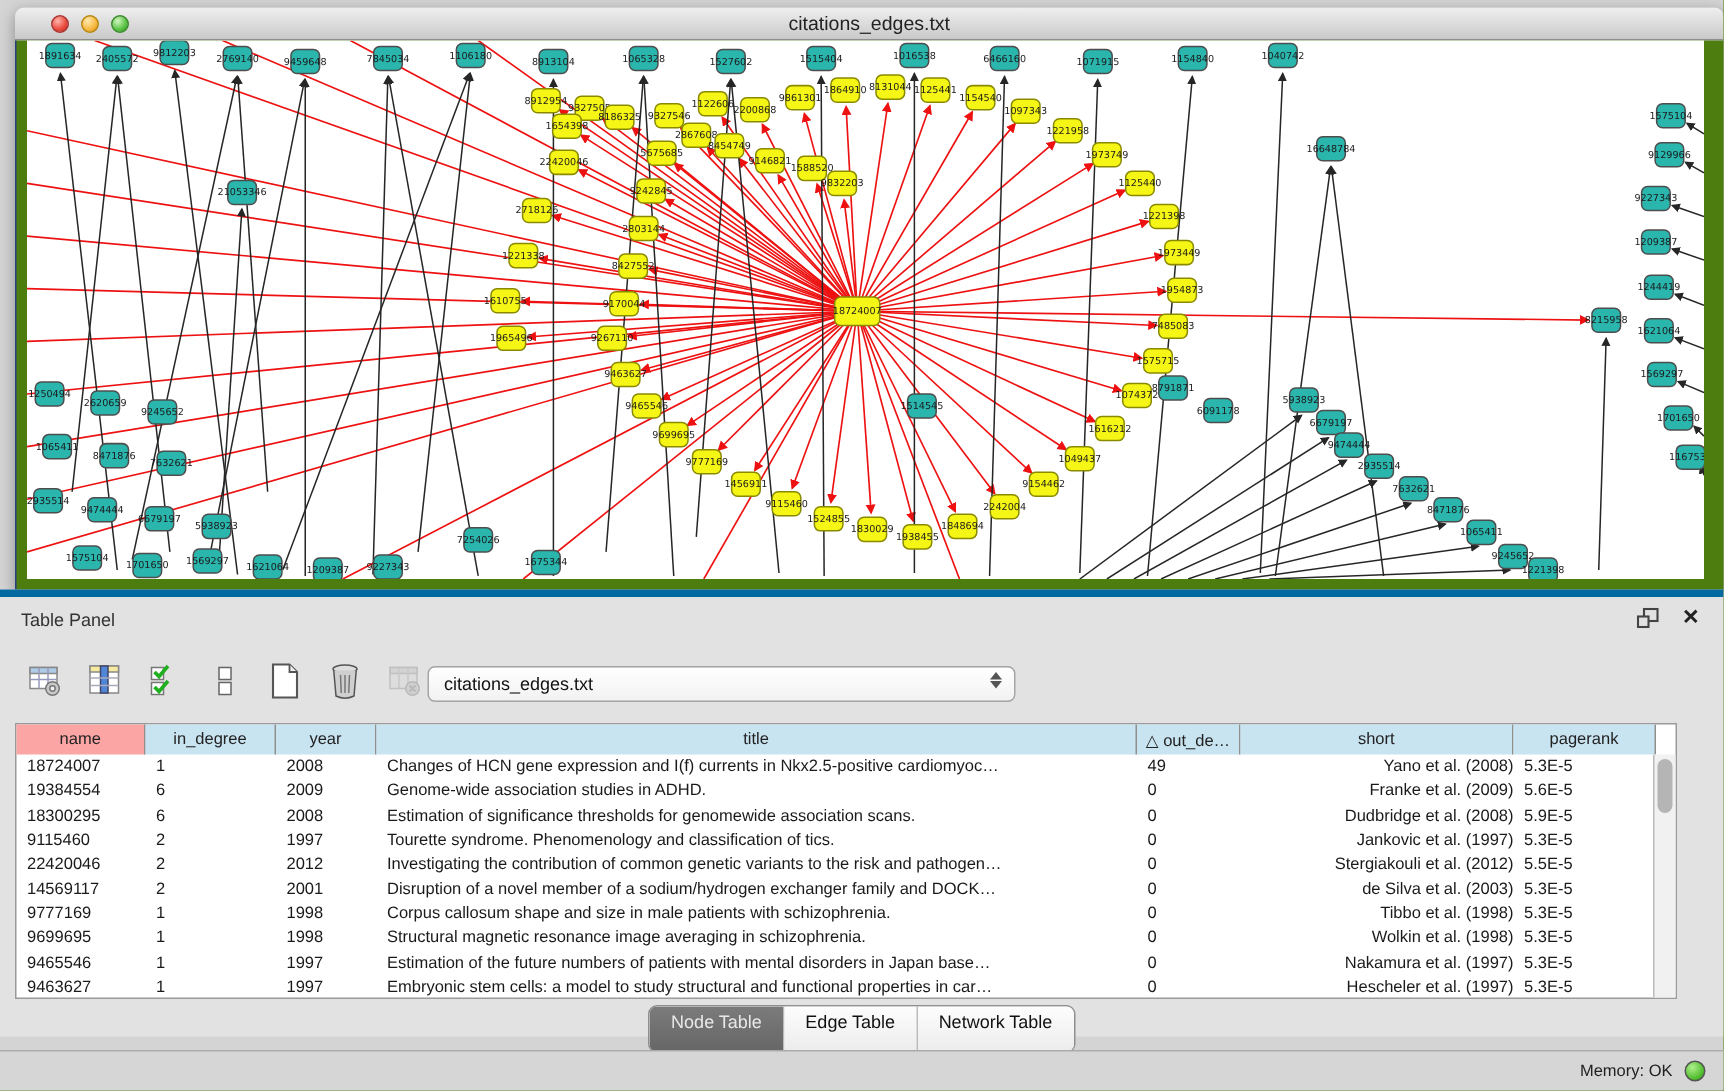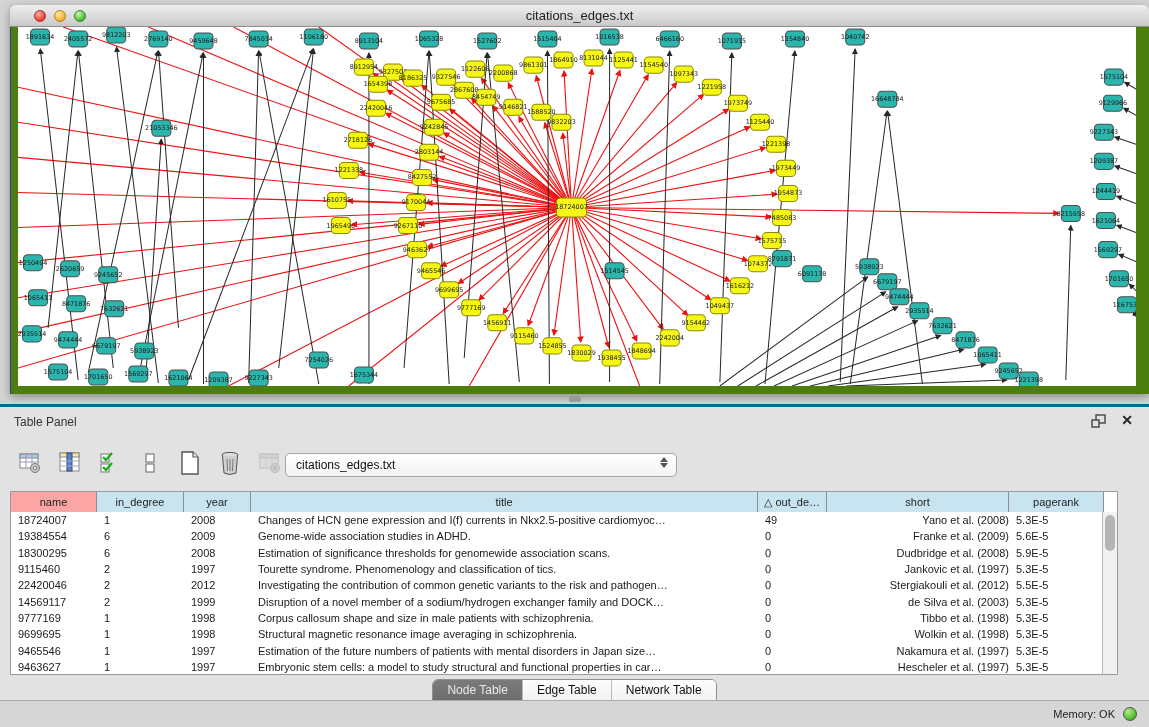--- a/index.html
+++ b/index.html
@@ -20,22 +20,22 @@
     font-size:13px; color:#222; }
   #net-frame { position:absolute; left:0; top:22px; right:0; bottom:0;
     background:#4d7c0f; border-left:1px solid #24427c; }
   #net-canvas { position:absolute; left:7px; top:0px; width:1118px; height:359px; background:#fff; overflow:hidden; }
 
   
   #split-handle { position:absolute; left:569px; top:396px; width:12px; height:6px;
     background:#9a9a9a; border-radius:2px; }
 
   
-  #table-panel { position:absolute; left:0; top:404px; width:1149px; height:298px;
-    background:#e2e2e2; border-top:3px solid #0369a1; }
+  #table-panel { position:absolute; left:0; top:393px; width:1149px; height:298px;
+    background:#e2e2e2; border-top:5px solid #0369a1; }
   #panel-title { position:absolute; left:14px; top:8px; font-size:12px; color:#333; }
   #panel-float { position:absolute; right:42px; top:7px; width:16px; height:14px; cursor:pointer; }
   #panel-close { position:absolute; right:16px; top:5px; font-size:14px; font-weight:bold; color:#222; cursor:pointer; }
 
   #toolbar { position:absolute; left:16px; top:40px; height:32px; display:flex; align-items:center; gap:12px; }
   .tbtn { width:28px; height:28px; display:flex; align-items:center; justify-content:center; }
   .fx { font-size:15px; font-style:italic; font-weight:bold; color:#111; font-family:"Liberation Serif", serif; }
   #table-combo { position:absolute; left:285px; top:46px; width:392px; height:24px;
     background:linear-gradient(#ffffff,#f2f2f2); border:1px solid #a5a5a5; border-radius:5px;
     font-size:12px; color:#111; line-height:22px; padding-left:10px; }
@@ -790,21 +790,21 @@
           <div class="gcell" style="width: 87px;">2</div>
           <div class="gcell" style="width: 67px;">2012</div>
           <div class="gcell" style="width: 507px;">Investigating the contribution of common genetic variants to the risk and pathogen…</div>
           <div class="gcell" style="width: 69px;">0</div>
           <div class="gcell center" style="width: 182px;">Stergiakouli et al. (2012)</div>
           <div class="gcell" style="width: 95px;">5.5E-5</div>
         </div>
         <div class="grow">
           <div class="gcell" style="width: 86px;">14569117</div>
           <div class="gcell" style="width: 87px;">2</div>
-          <div class="gcell" style="width: 67px;">1999</div>
+          <div class="gcell" style="width: 67px;">2001</div>
           <div class="gcell" style="width: 507px;">Disruption of a novel member of a sodium/hydrogen exchanger family and DOCK…</div>
           <div class="gcell" style="width: 69px;">0</div>
           <div class="gcell center" style="width: 182px;">de Silva et al. (2003)</div>
           <div class="gcell" style="width: 95px;">5.3E-5</div>
         </div>
         <div class="grow">
           <div class="gcell" style="width: 86px;">9777169</div>
           <div class="gcell" style="width: 87px;">1</div>
           <div class="gcell" style="width: 67px;">1998</div>
           <div class="gcell" style="width: 507px;">Corpus callosum shape and size in male patients with schizophrenia.</div>
@@ -818,21 +818,21 @@
           <div class="gcell" style="width: 67px;">1998</div>
           <div class="gcell" style="width: 507px;">Structural magnetic resonance image averaging in schizophrenia.</div>
           <div class="gcell" style="width: 69px;">0</div>
           <div class="gcell center" style="width: 182px;">Wolkin et al. (1998)</div>
           <div class="gcell" style="width: 95px;">5.3E-5</div>
         </div>
         <div class="grow">
           <div class="gcell" style="width: 86px;">9465546</div>
           <div class="gcell" style="width: 87px;">1</div>
           <div class="gcell" style="width: 67px;">1997</div>
-          <div class="gcell" style="width: 507px;">Estimation of the future numbers of patients with mental disorders in Japan size…</div>
+          <div class="gcell" style="width: 507px;">Estimation of the future numbers of patients with mental disorders in Japan base…</div>
           <div class="gcell" style="width: 69px;">0</div>
           <div class="gcell center" style="width: 182px;">Nakamura et al. (1997)</div>
           <div class="gcell" style="width: 95px;">5.3E-5</div>
         </div>
         <div class="grow">
           <div class="gcell" style="width: 86px;">9463627</div>
           <div class="gcell" style="width: 87px;">1</div>
           <div class="gcell" style="width: 67px;">1997</div>
           <div class="gcell" style="width: 507px;">Embryonic stem cells: a model to study structural and functional properties in car…</div>
           <div class="gcell" style="width: 69px;">0</div>

